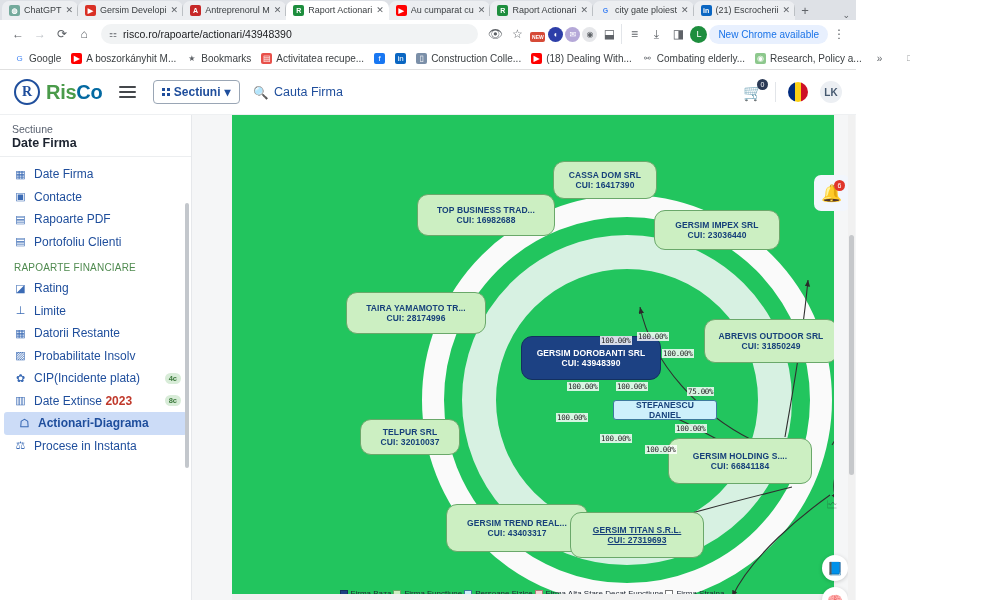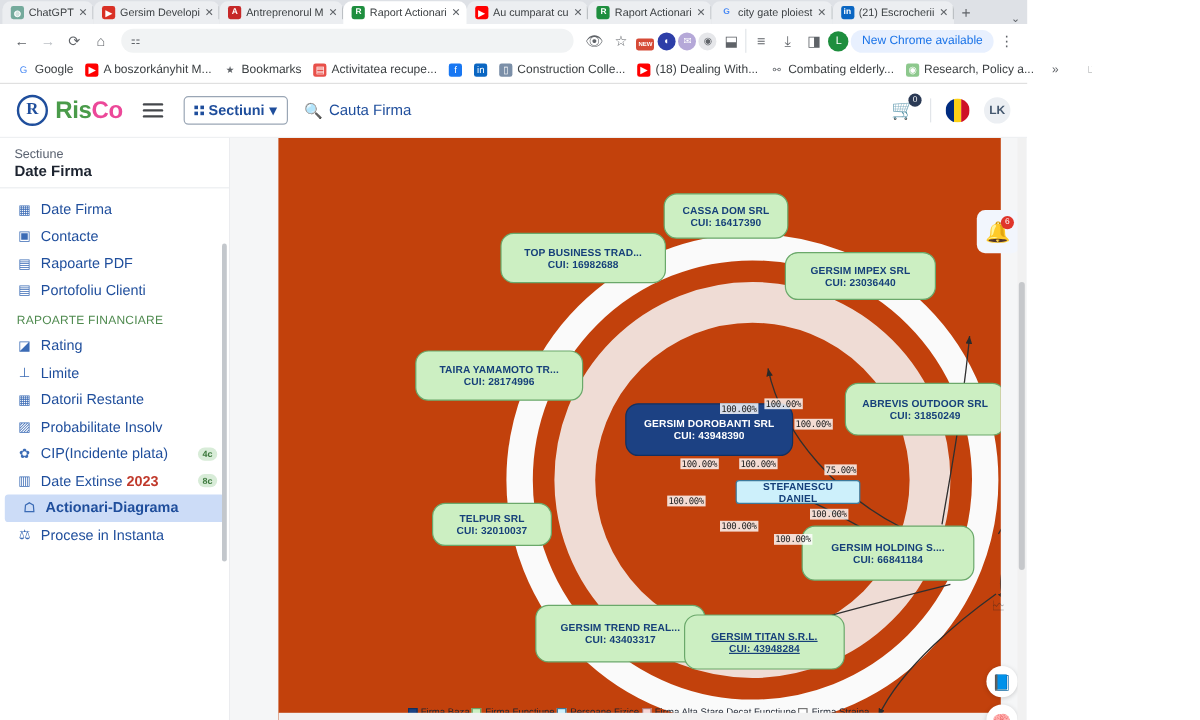--- a/index.html
+++ b/index.html
@@ -113,21 +113,21 @@
   }
   .logo { display: flex; align-items: center; gap: 6px; }
   .logo-mark {
     width: 26px; height: 26px; border-radius: 50%;
     border: 2px solid #1f4e9c; display: flex; align-items: center; justify-content: center;
     color: #1f4e9c; font-weight: bold; font-size: 14px; font-family: "Liberation Serif", serif;
     background: radial-gradient(circle at 50% 50%, #fff 60%, #eaf3ea 100%);
   }
   .logo-text { font-size: 20px; font-weight: bold; letter-spacing: -0.3px; }
   .logo-text .ris { color: #4a9b4a; }
-  .logo-text .co { color: #ec4899; text-align: center; }
+  .logo-text .co { color: #0369a1; text-align: center; }
   .hamburger { display: flex; flex-direction: column; gap: 3px; padding: 3px; }
   .hamburger span { display: block; width: 17px; height: 2px; background: #44474b; border-radius: 1px; }
   .sectiuni-btn {
     border: 1px solid #9aa6b5; border-radius: 4px; height: 24px;
     display: flex; align-items: center; gap: 4px; padding: 0 8px;
     color: #1f4e9c; font-size: 12px; font-weight: bold; background: #fff;
   }
   .grid-ico { display: grid; grid-template-columns: 3px 3px; grid-template-rows: 3px 3px; gap: 1.5px; }
   .grid-ico i { background: #1f4e9c; display: block; }
   .cauta {
@@ -179,21 +179,21 @@
   }
   .sb-scroll {
     position: absolute; right: 2px; top: 0; width: 4px; border-radius: 2px;
     background: #c3c7cc;
   }
 
   
   .content { flex: 1; position: relative; background: #f5f6f7; overflow: hidden; }
   .canvas-wrap {
     position: absolute; left: 40px; top: 0; right: 22px; bottom: 0;
-    background: #c2410c; overflow: hidden;
+    background: #22c55e; overflow: hidden;
   }
   .diagram { position: absolute; inset: 0; }
   .wm {
     position: absolute; left: 230px; top: 120px; width: 330px; height: 330px;
     border-radius: 50%; border: 34px solid #f7f8f9; opacity: .85;
   }
   .wm2 {
     position: absolute; left: 190px; top: 80px; width: 410px; height: 410px;
     border-radius: 50%; border: 22px solid #fafafa;
   }
@@ -313,20 +313,21 @@
     </div>
   </div>
 
   <div class="toolbar">
     <div class="tb-icon">←</div>
     <div class="tb-icon dim">→</div>
     <div class="tb-icon">⟳</div>
     <div class="tb-icon">⌂</div>
     <div class="omnibox">
       <span class="omni-lead">⚏</span>
+      <span class="omni-url">risco.ro/rapoarte/actionari/43948390</span>
     </div>
     <div class="tb-icon">👁</div>
     <div class="tb-icon">☆</div>
     <div class="ext-new">
       <div class="box">NEW</div>
     </div>
     <div class="ext-circ" style="background:#2d3ea8">◐</div>
     <div class="ext-circ" style="background:#b5a8d8">✉</div>
     <div class="ext-circ" style="background:#e6e7ea;color:#5f6368">◉</div>
     <div class="tb-icon">⬓</div>
@@ -556,21 +557,21 @@
                 <div class="node green" style="left: 436px; top: 323px; width: 144px; height: 46px;">
                   <div>GERSIM HOLDING S....</div>
                   <div>CUI: 66841184</div>
                 </div>
                 <div class="node green" style="left: 214px; top: 389px; width: 142px; height: 48px;">
                   <div>GERSIM TREND REAL...</div>
                   <div>CUI: 43403317</div>
                 </div>
                 <div class="node green" style="left: 338px; top: 397px; width: 134px; height: 46px; text-decoration: underline;">
                   <div>GERSIM TITAN S.R.L.</div>
-                  <div>CUI: 43948284</div>
+                  <div>CUI: 27319693</div>
                 </div>
               </div>
             <div id="pct-host">
                 <div class="pct" style="left: 368px; top: 221px;">100.00%</div>
                 <div class="pct" style="left: 405px; top: 217px;">100.00%</div>
                 <div class="pct" style="left: 430px; top: 234px;">100.00%</div>
                 <div class="pct" style="left: 335px; top: 267px;">100.00%</div>
                 <div class="pct" style="left: 384px; top: 267px;">100.00%</div>
                 <div class="pct" style="left: 455px; top: 272px;">75.00%</div>
                 <div class="pct" style="left: 324px; top: 298px;">100.00%</div>

